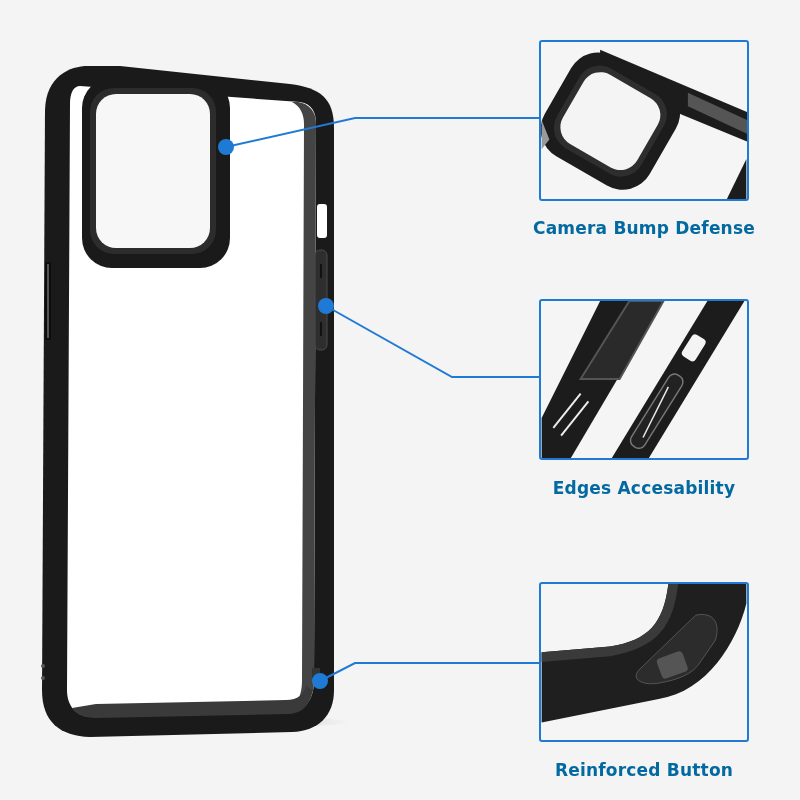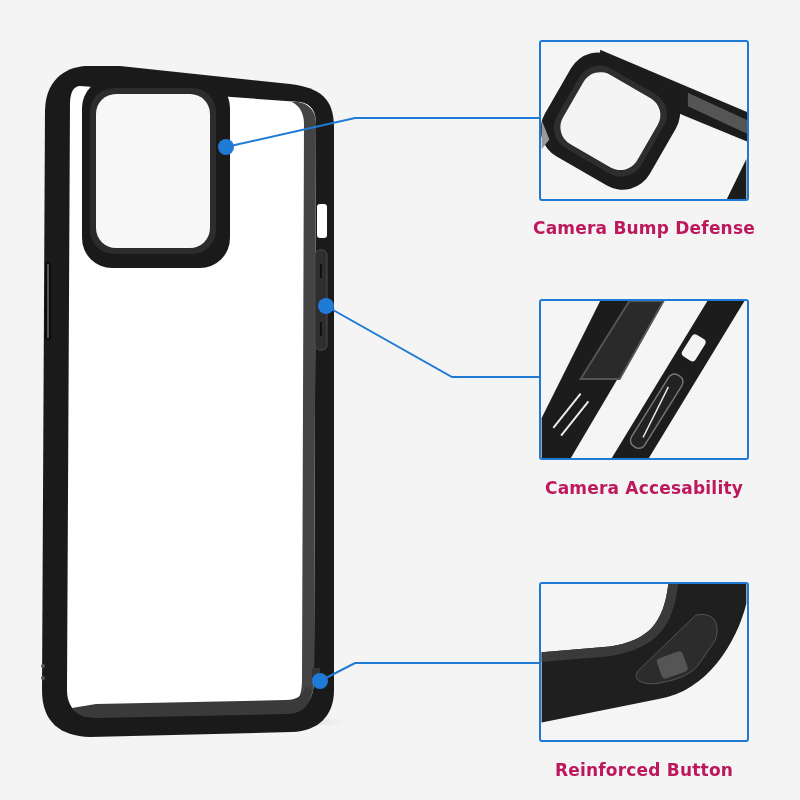--- a/index.html
+++ b/index.html
@@ -1,21 +1,21 @@
 <!DOCTYPE html>
 <html><head>
 <meta charset="utf-8">
 <style>
   html, body { margin:0; padding:0; }
   body { width:800px; height:800px; background:#f4f4f4; position:relative; overflow:hidden; font-family:"DejaVu Sans", sans-serif; }
   .stage { position:absolute; inset:0; }
   svg.main { position:absolute; left:0; top:0; }
   .detail-box { position:absolute; border:2px solid #1f7ad6; border-radius:3px; background:#f5f5f5; overflow:hidden; box-sizing:border-box; }
   .detail-box svg { position:absolute; left:0; top:0; width:100%; height:100%; }
-  .caption { position:absolute; width:260px; text-align:center; font-size:17px; font-weight:bold; color:#be185d; letter-spacing:0.2px; }
+  .caption { position:absolute; width:260px; text-align:center; font-size:17px; font-weight:bold; color:#0369a1; letter-spacing:0.2px; }
 </style>
 </head>
 <body>
 
 <div class="stage">
 
   <svg class="main" width="800" height="800" viewBox="0 0 800 800">
     <defs>
       <linearGradient id="shadowG" x1="0" y1="0" x2="1" y2="0">
         <stop offset="0" stop-color="#000" stop-opacity="0.0"></stop>
@@ -86,21 +86,21 @@
       <path d="M60,0 L125,0 L30,161 L0,161 L0,120 Z" fill="#1c1c1c"></path>
       <path d="M90,0 L125,0 L80,80 L40,80 Z" fill="#2a2a2a" stroke="#555" stroke-width="2"></path>
       <line x1="12" y1="130" x2="40" y2="95" stroke="#eee" stroke-width="2"></line>
       <line x1="20" y1="138" x2="48" y2="103" stroke="#eee" stroke-width="2"></line>
       <path d="M170,0 L208,0 L110,161 L72,161 Z" fill="#1c1c1c"></path>
       <rect x="148" y="35" width="16" height="26" rx="4" fill="#f4f4f4" transform="rotate(32 156 48)"></rect>
       <rect x="110" y="70" width="16" height="86" rx="7" fill="#222" stroke="#777" stroke-width="1.5" transform="rotate(32 118 113)"></rect>
       <line x1="104" y1="140" x2="130" y2="88" stroke="#eee" stroke-width="1.5"></line>
     </svg>
   </div>
-  <div class="caption" style="left:514px;top:478px;">Camera Accesability</div>
+  <div class="caption" style="left:514px;top:478px;">Edges Accesability</div>
 
   <div class="detail-box" style="left:539px;top:582px;width:210px;height:160px;">
     <svg viewBox="0 0 210 160">
       <path d="M130,0 L210,0 L210,20 C200,60 170,110 120,118 L0,142 L0,70 L70,64 C110,58 125,40 130,0 Z" fill="#1f1f1f"></path>
       <path d="M130,0 C125,40 110,58 70,64 L0,70 L0,80 L70,74 C118,66 135,44 140,0 Z" fill="#3a3a3a"></path>
       <path d="M158,32 C176,28 184,40 178,58 L160,84 C150,96 130,100 118,102 C100,104 92,96 100,88 Z" fill="#2c2c2c" stroke="#555" stroke-width="1"></path>
       <rect x="120" y="72" width="28" height="22" rx="4" fill="#555" transform="rotate(-20 134 83)"></rect>
     </svg>
   </div>
   <div class="caption" style="left:514px;top:760px;">Reinforced Button</div>

